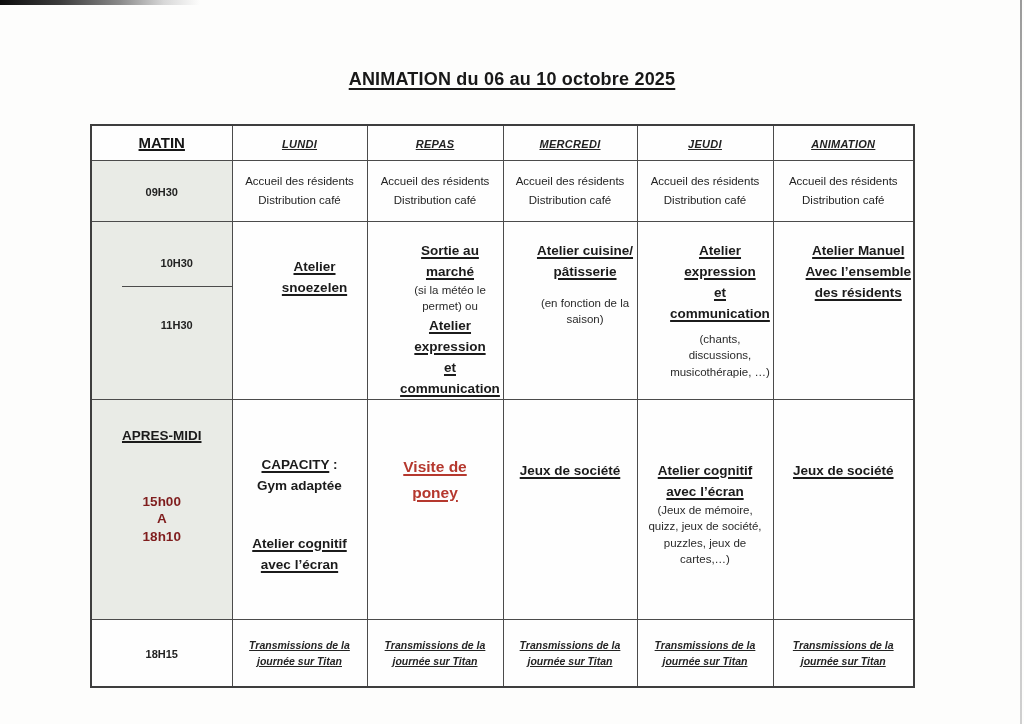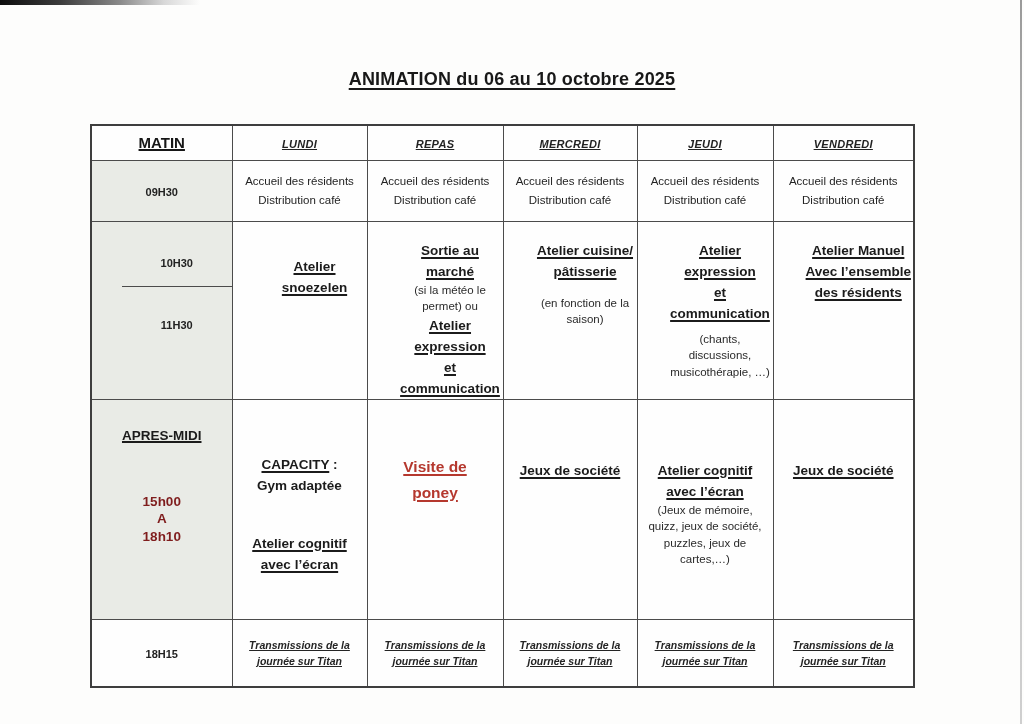--- a/index.html
+++ b/index.html
@@ -108,21 +108,21 @@
       <col style="width:141px">
   </colgroup>
 
   <tbody>
       <tr class="r-head">
     <td><span class="matin">MATIN</span></td>
     <td><span class="dayh">LUNDI</span></td>
     <td><span class="dayh">REPAS</span></td>
     <td><span class="dayh">MERCREDI</span></td>
     <td><span class="dayh">JEUDI</span></td>
-    <td><span class="dayh">VENDREDI</span></td>
+    <td><span class="dayh">ANIMATION</span></td>
   </tr>
 
   <tr class="r-accueil">
     <td class="shade"><span class="tl">09H30</span></td>
     <td>
       <span class="plain">Accueil des résidents</span>
       <span class="plain">Distribution café</span>
     </td>
     <td>
       <span class="plain">Accueil des résidents</span>

